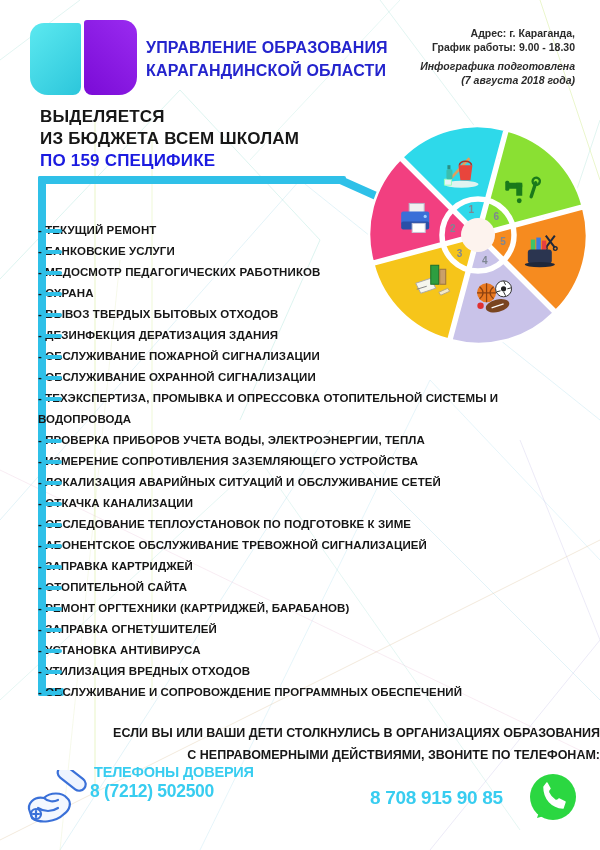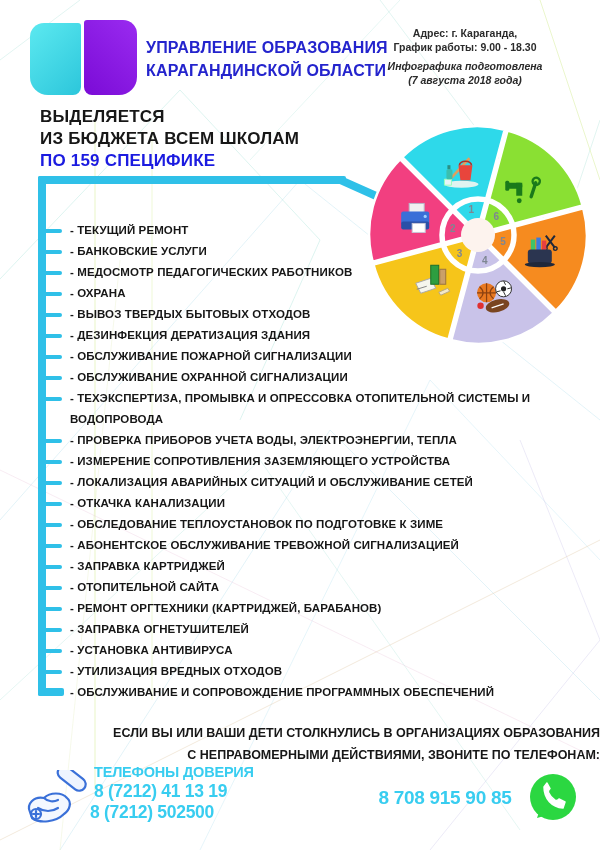--- a/index.html
+++ b/index.html
@@ -22,21 +22,21 @@
   .logo-right {
     position:absolute; left:54px; top:2px; width:53px; height:75px;
     background:linear-gradient(225deg,#9a2bf0 0%,#7a0bd6 100%);
     border-radius:3px 14px 18px 8px;
   }
   .org-title {
     position:absolute; left:146px; top:36px; width:260px;
     font-size:16px; font-weight:bold; line-height:23px; color:#2424cd; letter-spacing:.2px;
   }
   .addr {
-    position:absolute; right:25px; top:26px; width:220px; text-align:center;
+    position:absolute; right:25px; top:26px; width:220px; text-align:right;
     font-size:10.5px; font-weight:bold; color:#2b2b2b; line-height:14px;
   }
   .addr .note { margin-top:5px; font-style:italic; }
 
   
   .headline {
     position:absolute; left:40px; top:106px; z-index:2;
     font-size:17px; font-weight:bold; line-height:22px; color:#171717; letter-spacing:.2px;
   }
   .headline .hl-blue { color:#1b1be0; }
@@ -45,21 +45,21 @@
   .bar { position:absolute; background:#2fc0e8; z-index:1; border-radius:2px; }
   .bar-h    { left:38px; top:176px; width:308px; height:8px; }
   .bar-diag { left:341px; top:176px; width:76px; height:8px;
               transform:rotate(24deg); transform-origin:left top; }
   .bar-v    { left:38px; top:176px; width:8px; height:520px; }
   .bar-foot { left:38px; top:688px; width:26px; height:8px; }
 
   
   .budget-list { position:absolute; left:38px; top:220px; width:527px; z-index:2; }
   .budget-row {
-    position:relative; padding-left:32px;
+    position:relative; 
     font-size:11.5px; font-weight:bold; line-height:21px; color:#161616; letter-spacing:.1px;
   }
   .budget-row::before {
     content:""; position:absolute; left:6px; top:8.5px; width:18px; height:4px;
     background:#2fc0e8; border-radius:2px;
   }
 
   
   .wheel { position:absolute; left:355px; top:113px; width:250px; height:244px; z-index:3; }
 
@@ -67,21 +67,21 @@
   .appeal {
     position:absolute; left:0; top:722px; width:600px; text-align:right; z-index:2;
     font-size:12.5px; font-weight:bold; line-height:22px; color:#171717;
   }
   .hand-icon { position:absolute; left:20px; top:770px; z-index:2; }
   .hotline { position:absolute; left:94px; top:763px; z-index:2; color:#38cdf0; font-weight:bold; }
   .hotline .ht-title { font-size:14.5px; line-height:18px; letter-spacing:-.2px; }
   .hotline .ht-phone { font-size:17.5px; line-height:21px; letter-spacing:-.3px; }
   .hotline .ht-phone.p2 { margin-left:-4px; }
   .wa-number {
-    position:absolute; left:370px; top:787px; width:150px; text-align:center; z-index:2;
+    position:absolute; left:370px; top:787px; width:150px; z-index:2;
     font-size:19px; font-weight:bold; color:#38cdf0; letter-spacing:-.3px;
   }
   .wa-icon { position:absolute; left:527px; top:772px; z-index:2; }
 </style>
 </head>
 <body>
 
 <svg class="bg-lines" width="600" height="850" viewBox="0 0 600 850">
   <g fill="none" stroke-width="0.8">
     <path d="M95 120 L95 790" stroke="#cde87f" stroke-opacity="0.55"></path>
@@ -238,21 +238,20 @@
     <path d="M10 42 C 6 34, 14 26, 24 28 C 30 22, 42 22, 47 28 C 52 32, 50 40, 44 44 C 36 52, 20 54, 12 48 Z" fill="#f4f8ff"></path>
     <path d="M24 28 C 28 32, 34 32, 38 30"></path>
     <path d="M18 38 C 24 42, 32 42, 38 38"></path>
     <circle cx="16" cy="44" r="5"></circle>
     <path d="M16 41 l0 6 M13 44 l6 0"></path>
   </g>
 </svg>
 
 <div class="hotline">
   <div class="ht-title">ТЕЛЕФОНЫ ДОВЕРИЯ</div>
-  <div class="ht-phone">8 (7212) 41 13 19</div>
   <div class="ht-phone p2">8 (7212) 502500</div>
 </div>
 
 <div class="wa-number">8 708 915 90 85</div>
 
 <svg class="wa-icon" width="52" height="52" viewBox="0 0 52 52">
   <circle cx="26" cy="25" r="23" fill="#2bd741"></circle>
   <path d="M10 46 L14 34 L24 42 Z" fill="#2bd741"></path>
   <path d="M17 15 c 0 12 8 20 19 21 l 2 -6 -6 -3 c -1.5 1.5 -2.5 2 -4 1 c -3 -2 -5 -4 -6.5 -7.5 c -0.7 -1.5 0 -2.5 1.5 -4 l -3 -5.5 Z" fill="#ffffff" stroke="#ffffff" stroke-width="1.5" stroke-linejoin="round"></path>
 </svg>

